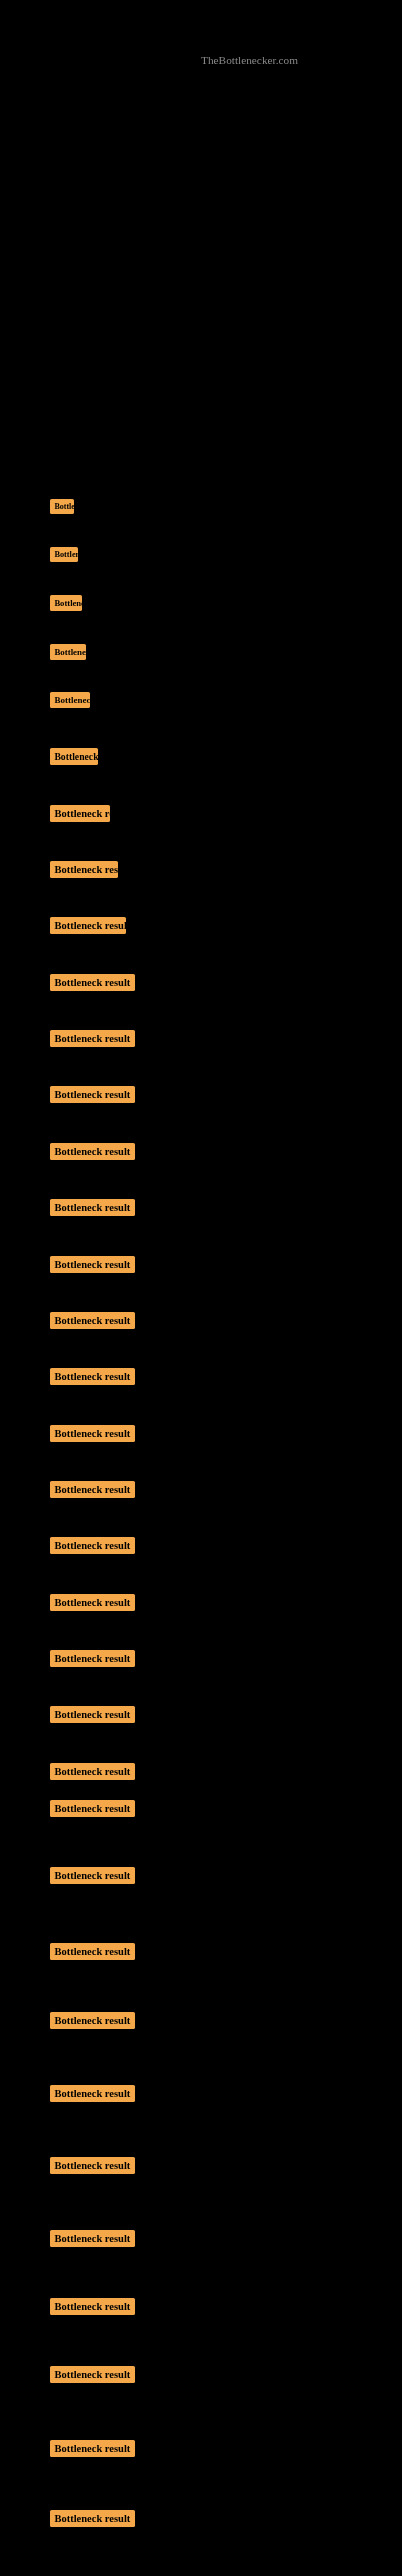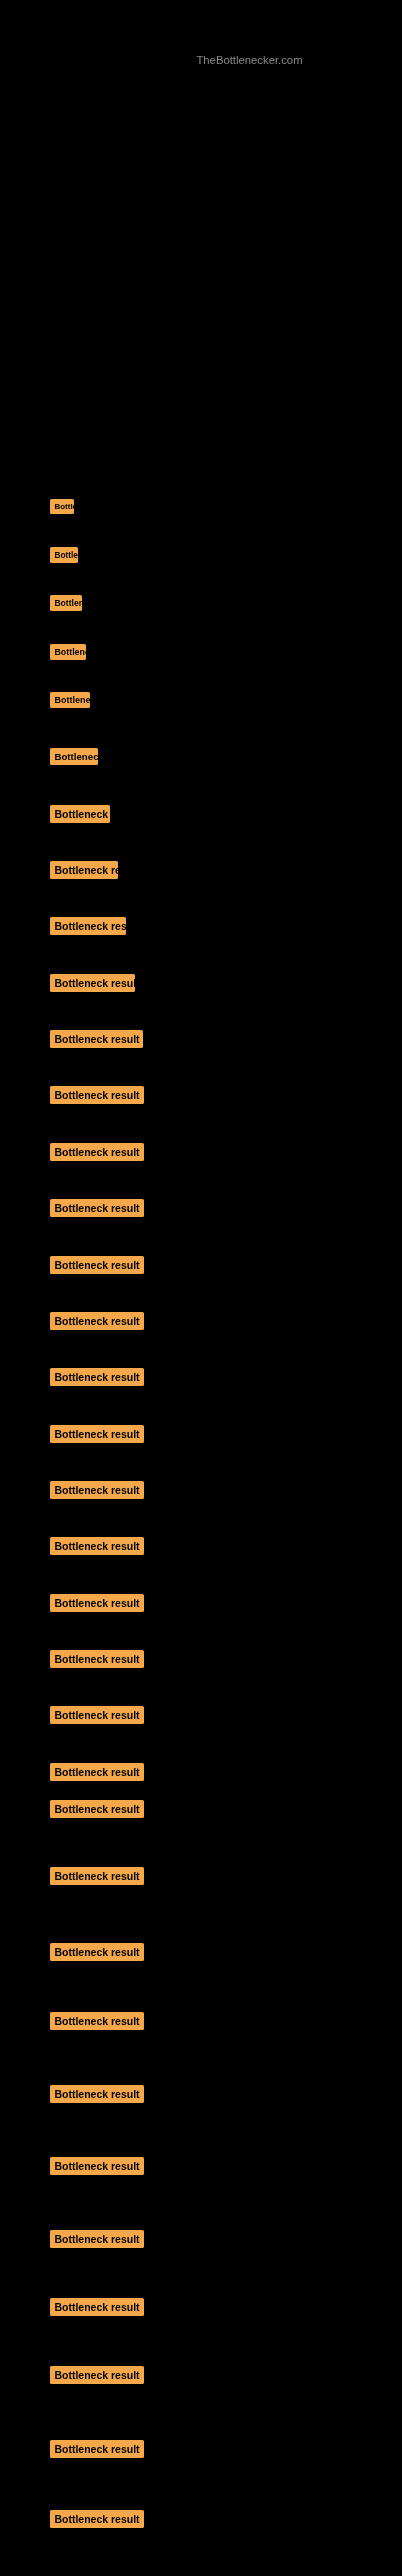--- a/index.html
+++ b/index.html
@@ -1,15 +1,15 @@
 <!DOCTYPE html>
 <html style="font-size:13px"><head>
   <meta charset="utf-8">
   <style>
-    * { margin: 16px; padding: 0; box-sizing: border-box; }
+    * { margin: 16px; padding: 0; box-sizing: border-box; font-family: Liberation Serif, serif; }
     body {
       background: #000;
       width: 403px;
       min-height: 2576px;
       font-family: Arial, sans-serif;
       position: relative;
       overflow-x: hidden;
     }
     .site-title {
       position: absolute;

